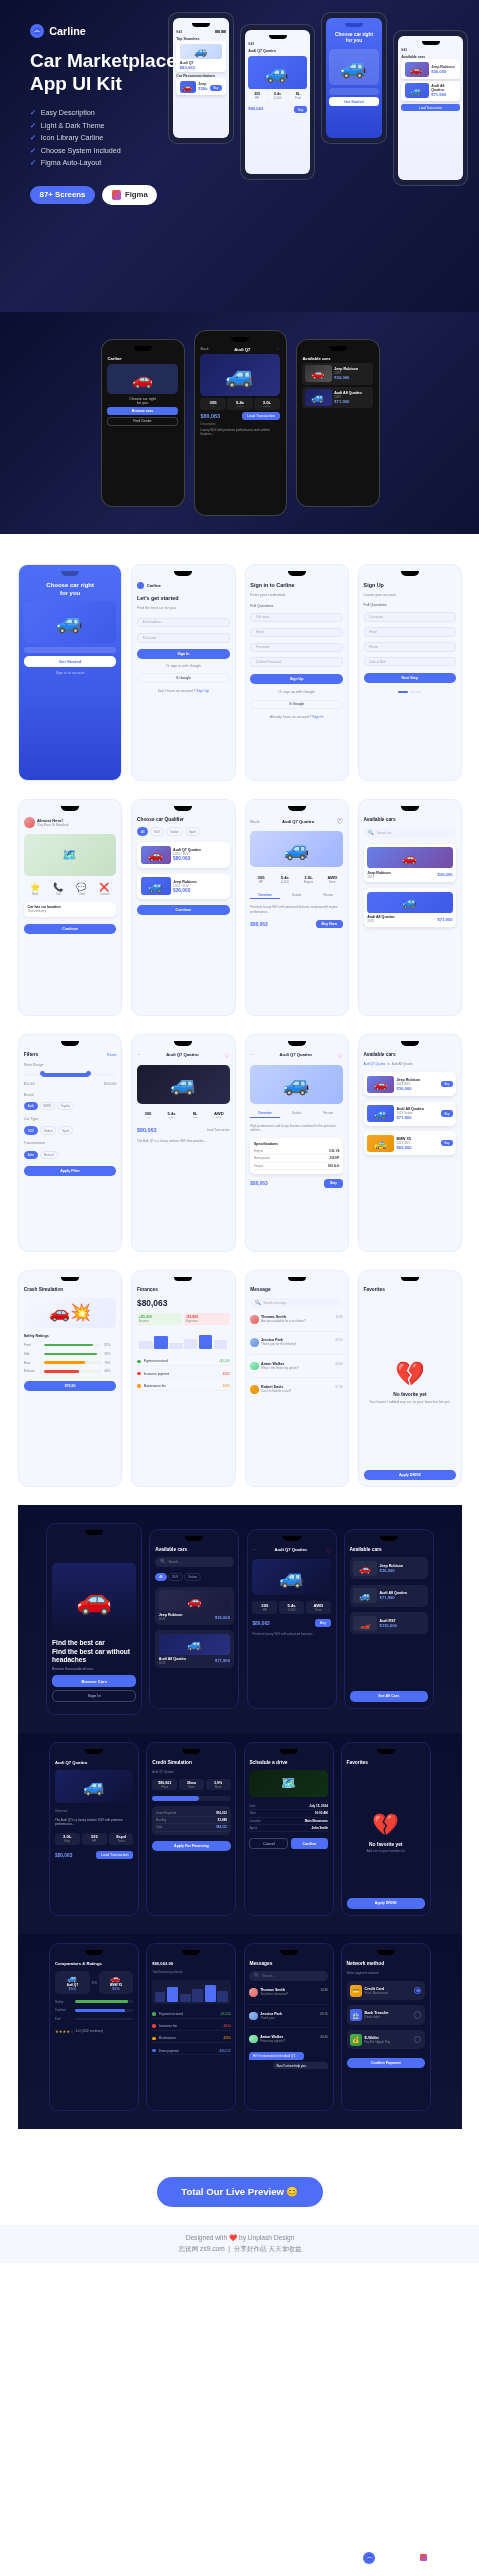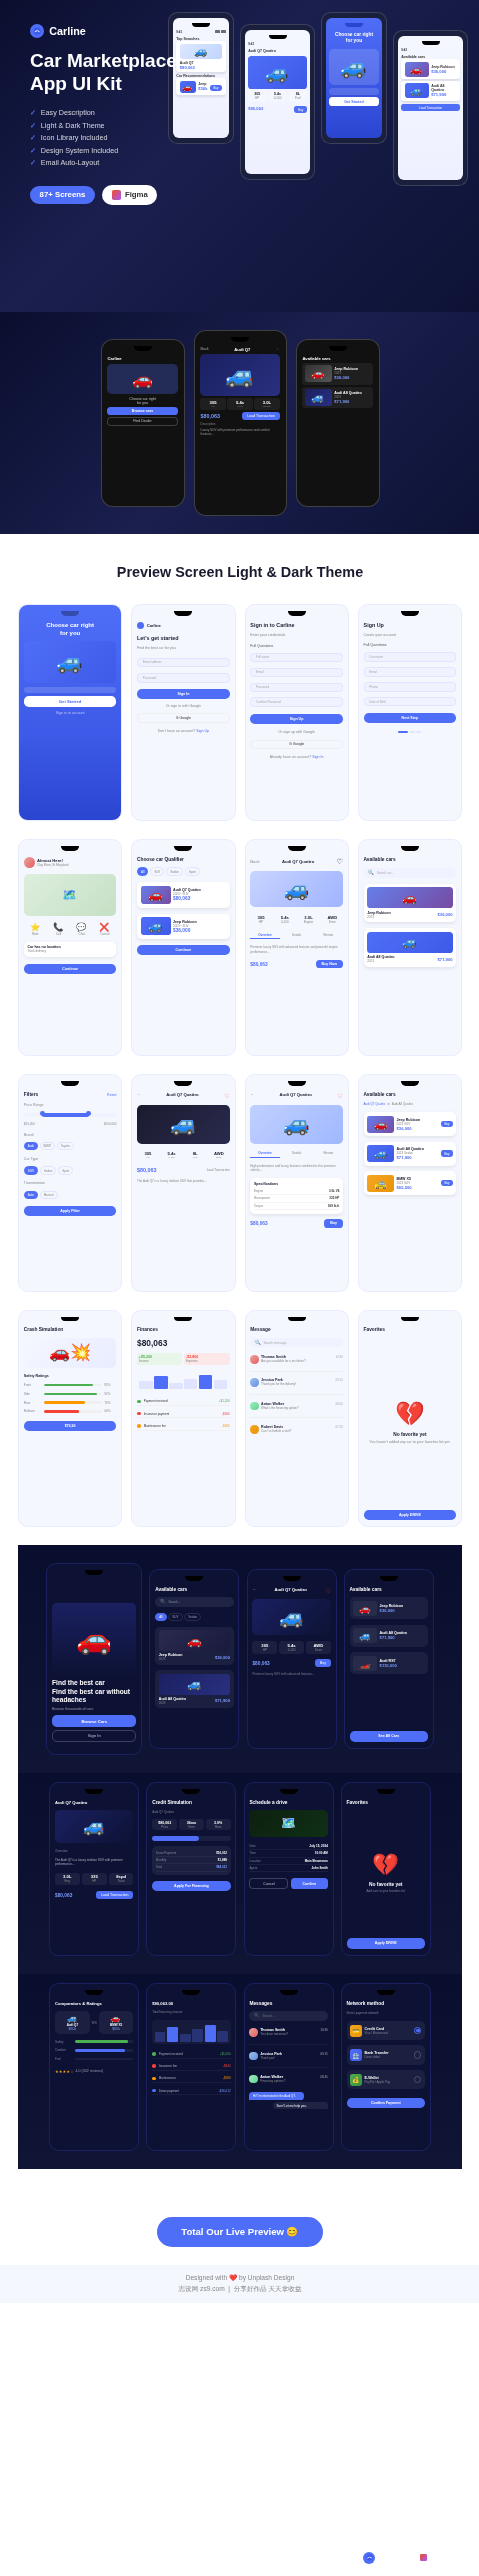--- a/index.html
+++ b/index.html
@@ -555,23 +555,23 @@
         </svg>
       </div>
       <span class="hero-logo-text">Carline</span>
     </div>
 
     <div class="hero-title">Car Marketplace App UI Kit</div>
 
     <ul class="hero-features">
       <li>Easy Description</li>
       <li>Light &amp; Dark Theme</li>
-      <li>Icon Library Included</li>
-      <li>Design System Included</li>
-      <li>Email Auto-Layout</li>
+      <li>Icon Library Carline</li>
+      <li>Choose System Included</li>
+      <li>Figma Auto-Layout</li>
     </ul>
 
     <div class="hero-badges">
       <span class="badge-screens">87+ Screens</span>
       <div class="badge-figma">
         <div class="figma-icon"></div>
         <span>Figma</span>
       </div>
     </div>
   </div>
@@ -772,21 +772,20 @@
     </div>
     <span style="color:white;font-weight:700;font-size:8.4px;">Carline</span>
     <div style="border:0.6px solid rgba(255,255,255,0.3);border-radius:4.8px;padding:1.8px 6px;display:flex;align-items:center;gap:2.4px;">
       <div style="width:7.2px;height:7.2px;background:linear-gradient(135deg,#f24e1e,#a259ff);border-radius:1.2px;"></div>
       <span style="color:white;font-size:6.6px;">Figma</span>
     </div>
   </div>
 </div>
 
 <div class="preview-section">
-  <div class="preview-title">Preview Screen Light &amp; Dark Theme</div>
 
   <div class="screens-grid">
 
     <div class="screen-item" style="background: linear-gradient(180deg, #4f6ef7 0%, #3d5ae8 60%, #2a45d0 100%);">
       <div class="screen-inner">
         <div class="notch" style="background:rgba(0,0,0,0.3);"></div>
         <div style="text-align:center;">
           <div style="font-size:6px;font-weight:800;color:white;line-height:1.3;">Choose car right<br>for you</div>
         </div>
         <div class="sc-car-img sc-car-blue" style="height:42px;font-size:21.6px;">🚙</div>

